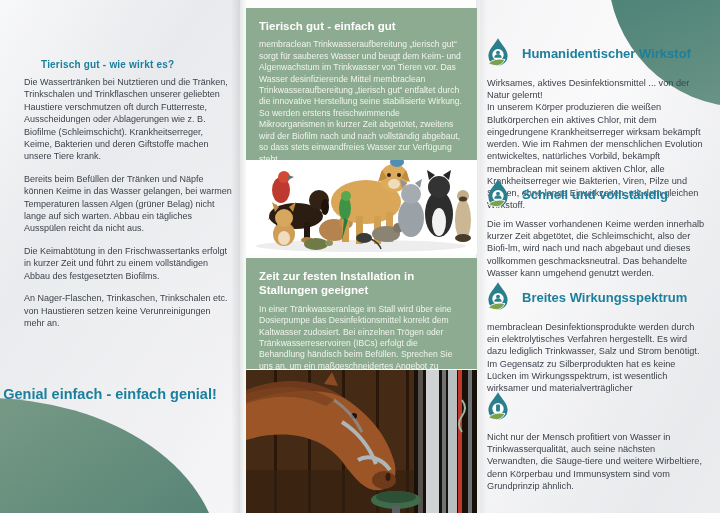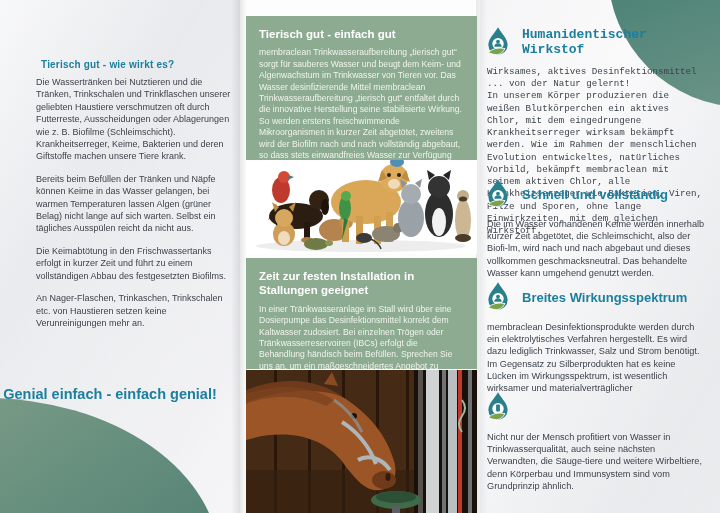--- a/index.html
+++ b/index.html
@@ -25,64 +25,64 @@
   .circle-tr-light{position:absolute;left:640px;top:-195px;width:300px;height:300px;border-radius:50%;
     background:var(--circle-teal-light,#83a28b);opacity:.75;}
   .circle-tr-dark{position:absolute;left:608px;top:-165px;width:272px;height:272px;border-radius:50%;
     background:linear-gradient(160deg,#3e7a6f 20%,#6d9587 90%);}
 
   
   .col-left{position:absolute;left:0;top:0;width:240px;height:513px;}
   .col-left h1{margin:11px;position:absolute;left:30px;top:48px;font-size:10px;font-weight:bold;
     color:var(--accent,#1b7f9d);letter-spacing:.2px;}
   .col-left .paras{position:absolute;left:20px;top:76px;width:213px;font-size:9px;line-height:1.38;}
-  .col-left .paras p{margin:0 0 10px 16px;}
+  .col-left .paras p{margin:0 0 10px 4px;}
   .col-left .paras p:nth-child(5){line-height:1.65;}
   .slogan{margin:0;position:absolute;left:0;top:386px;width:220px;text-align:center;
     font-size:14.5px;font-weight:bold;color:var(--accent,#1b7f9d);}
 
   
   .panel{position:absolute;left:246px;width:231px;background:var(--panel-green,#8cab91);
     color:#f6f8f3;box-sizing:border-box;padding:11px 13px;overflow:hidden;}
   .panel h3{margin:0 0 6px 0;font-size:11.5px;font-weight:bold;color:#ffffff;line-height:1.25;}
   .panel p{margin:0;font-size:8.6px;line-height:1.33;color:#f1f4ec;}
-  .panel.p1{top:16px;height:170px;}
+  .panel.p1{top:8px;height:170px;}
   .panel.p2{top:258px;height:111px;}
   .photo{position:absolute;left:246px;overflow:hidden;}
   .photo.pets{top:160px;width:231px;height:94px;background:#ffffff;}
   .photo.horse{top:370px;width:231px;height:143px;background:#2c1a10;}
   .photo svg{display:block;}
 
   
   .rsec{position:absolute;left:484px;width:224px;}
   .rsec-head{display:flex;align-items:center;gap:10px;}
   .rsec-head h3{margin:0;font-size:13px;font-weight:bold;color:var(--accent,#1b7f9d);}
   .rsec p{margin:8px 0 0 3px;width:218px;font-size:9.2px;line-height:1.33;white-space:pre-line;}
   .drop{width:28px;height:32px;flex:0 0 auto;}
-  .rsec.r1{top:26px;font-family:Liberation Mono, monospace;} .rsec.r2{top:178px;} .rsec.r3{top:281px;} .rsec.r4{top:391px;}
+  .rsec.r1{top:37px;} .rsec.r2{top:178px;} .rsec.r3{top:281px;} .rsec.r4{top:391px;}
 </style>
 </head>
 <body>
 
 <div class="sheet">
 
   <div class="streak s1"></div>
   <div class="streak s2"></div>
   <div class="mid-page"></div>
   <div class="circle-bl"></div>
   <div class="circle-tr-light"></div>
   <div class="circle-tr-dark"></div>
   <div class="seam left"></div>
   <div class="seam right"></div>
 
   <section class="col-left">
     <h1>Tierisch gut - wie wirkt es?</h1>
     <div class="paras">
       <p>Die Wassertränken bei Nutztieren und die Tränken, Trinkschalen und Trinkflaschen unserer geliebten Haustiere verschmutzen oft durch Futterreste, Ausscheidungen oder Ablagerungen wie z. B. Biofilme (Schleimschicht). Krankheitserreger, Keime, Bakterien und deren Giftstoffe machen unsere Tiere krank.</p>
-      <p>Bereits beim Befüllen der Tränken und Näpfe können Keime in das Wasser gelangen, bei warmen Temperaturen lassen Algen (grüner Belag) nicht lange auf sich warten. Selbst ein tägliches Ausspülen reicht da nicht aus.</p>
+      <p>Bereits beim Befüllen der Tränken und Näpfe können Keime in das Wasser gelangen, bei warmen Temperaturen lassen Algen (grüner Belag) nicht lange auf sich warten. Abbau ein tägliches Ausspülen reicht da nicht aus.</p>
       <p>Die Keimabtötung in den Frischwassertanks erfolgt in kurzer Zeit und führt zu einem vollständigen Abbau des festgesetzten Biofilms.</p>
       <p>An Nager-Flaschen, Trinkaschen, Trinkschalen etc. von Haustieren setzen keine Verunreinigungen mehr an.</p>
     </div>
     <h2 class="slogan">Genial einfach - einfach genial!</h2>
   </section>
 
   <div class="panel p1">
     <h3>Tierisch gut - einfach gut</h3>
     <p>membraclean Trinkwasseraufbereitung „tierisch gut“ sorgt für sauberes Wasser und beugt dem Keim- und Algenwachstum im Trinkwasser von Tieren vor. Das Wasser desinfizierende Mittel membraclean Trinkwasseraufbereitung „tierisch gut“ entfaltet durch die innovative Herstellung seine stabilisierte Wirkung. So werden erstens freischwimmende Mikroorganismen in kurzer Zeit abgetötet, zweitens wird der Biofilm nach und nach vollständig abgebaut, so dass stets einwandfreies Wasser zur Verfügung steht.</p>
   </div>

